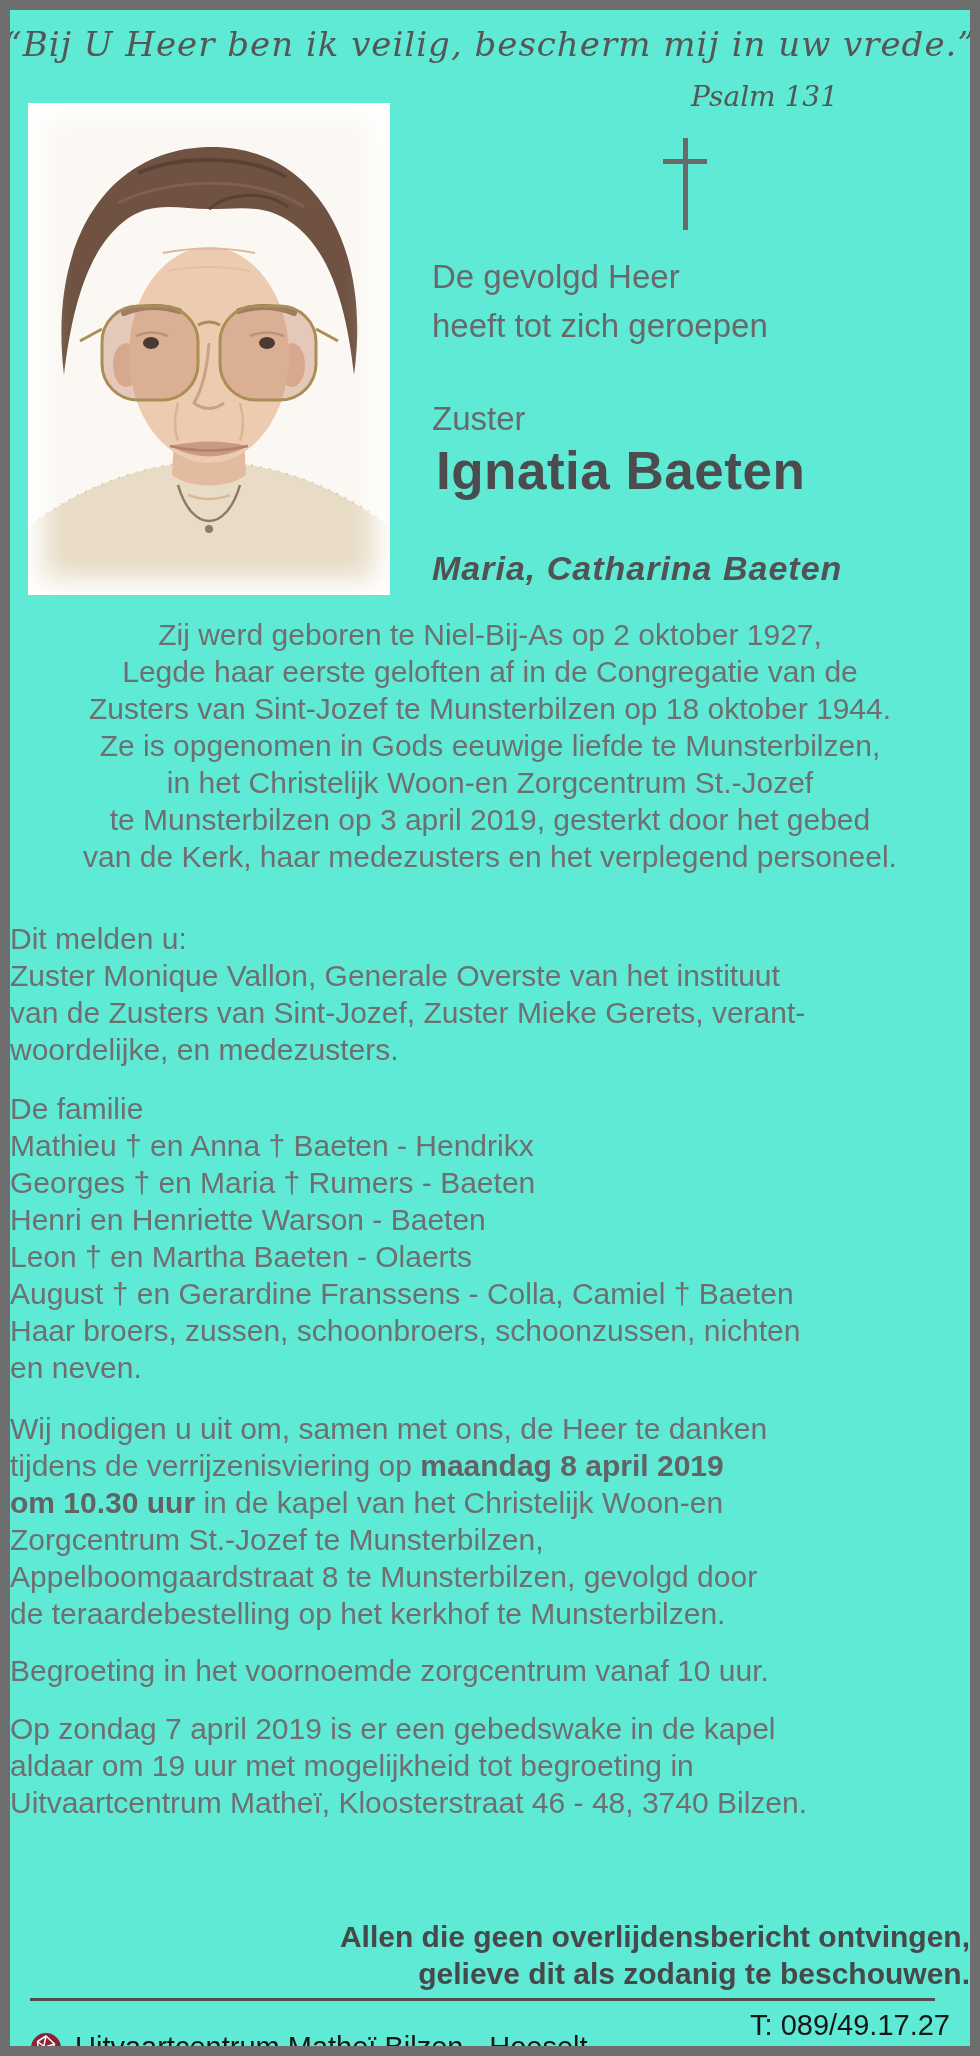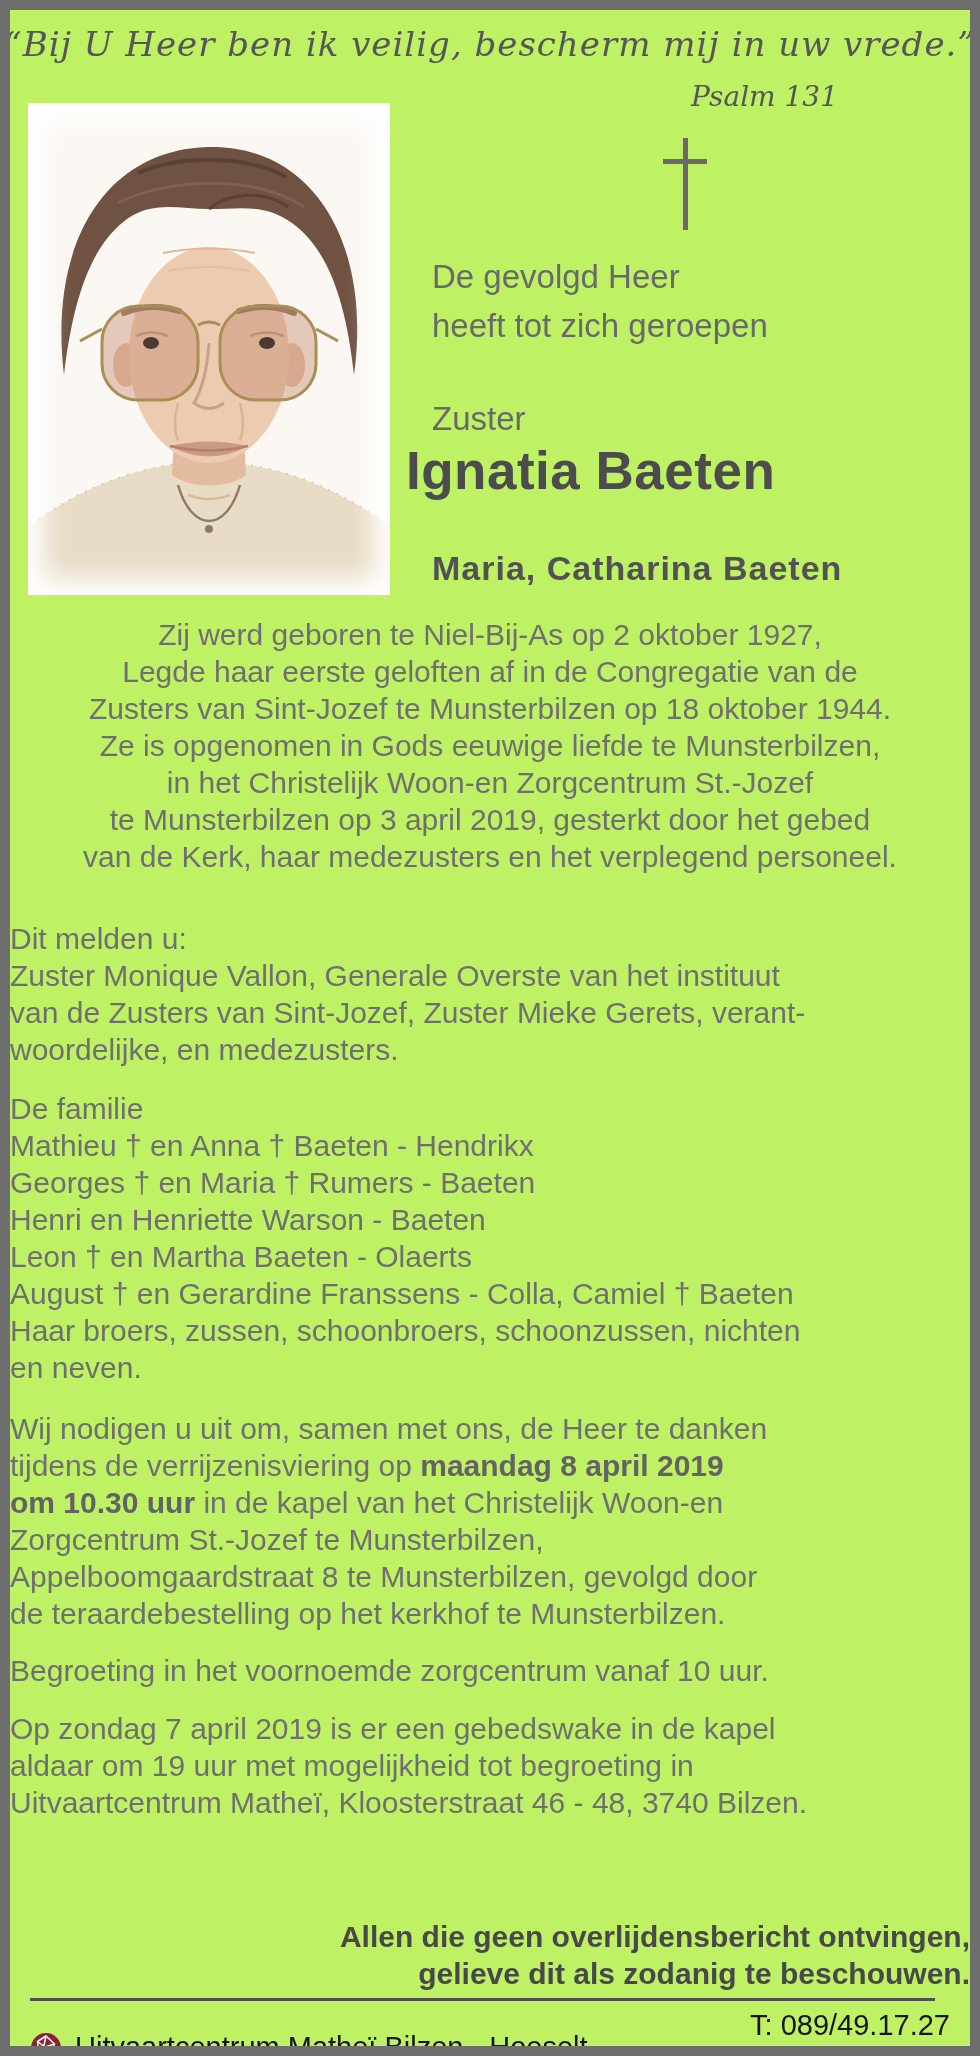--- a/index.html
+++ b/index.html
@@ -1,19 +1,19 @@
 <!DOCTYPE html>
 <html lang="nl"><head>
 <meta charset="utf-8">
 <style>
   html,body{margin:0;padding:0;background:#ffffff;}
   .card{
     position:relative;
     width:980px;height:2056px;
-    background:#bef264;
+    background:#5eead4;
     font-family:"Liberation Sans", sans-serif;
     color:#6f6f71;
     overflow:hidden;
   }
   .frame{position:absolute;inset:0;border:10px solid #6e6e6e;pointer-events:none;z-index:40;}
   
   .quote{
     position:absolute;top:24px;left:0;width:100%;
     text-align:center;
     font-family:"DejaVu Serif", serif;font-style:italic;
@@ -35,26 +35,26 @@
   
   .cross{position:absolute;left:662px;top:138px;}
   
   .announce{
     position:absolute;left:432px;top:252px;
     font-size:33px;line-height:49px;color:#69696b;
     white-space:pre-line;
   }
   .title-prefix{position:absolute;left:432px;top:400px;font-size:33px;color:#69696b;}
   .name{
-    position:absolute;left:406px;top:440px;margin:0;
+    position:absolute;left:436px;top:440px;margin:0;
     font-size:53px;font-weight:700;color:#4c4c4f;letter-spacing:0.5px;
   }
   .birth-name{
     position:absolute;left:432px;top:549px;
-    font-size:34px;font-weight:600;color:#525255;letter-spacing:1px;
+    font-size:34px;font-style:italic;font-weight:600;color:#525255;letter-spacing:1px;
   }
   
   .para{
     position:absolute;left:0;width:100%;
     padding:0 10px;box-sizing:border-box;
     font-size:30px;line-height:37px;
     white-space:pre-line;
   }
   .para.center{text-align:center;}
   .para b{font-weight:700;color:#636365;}

